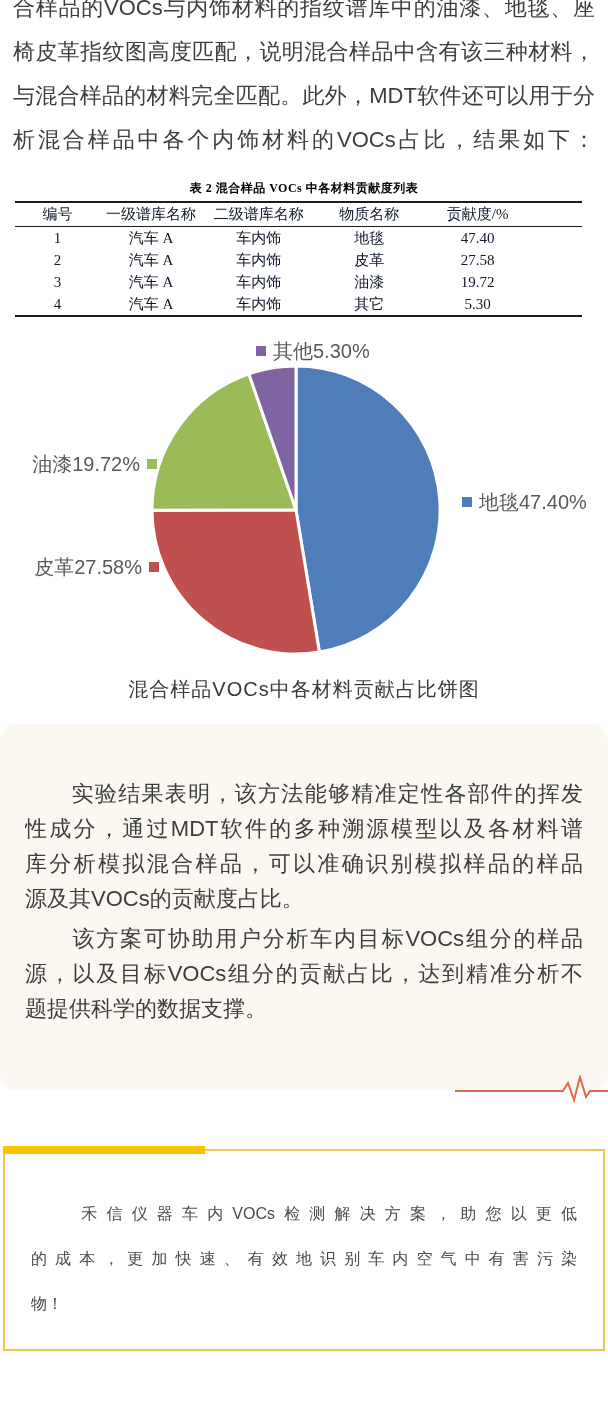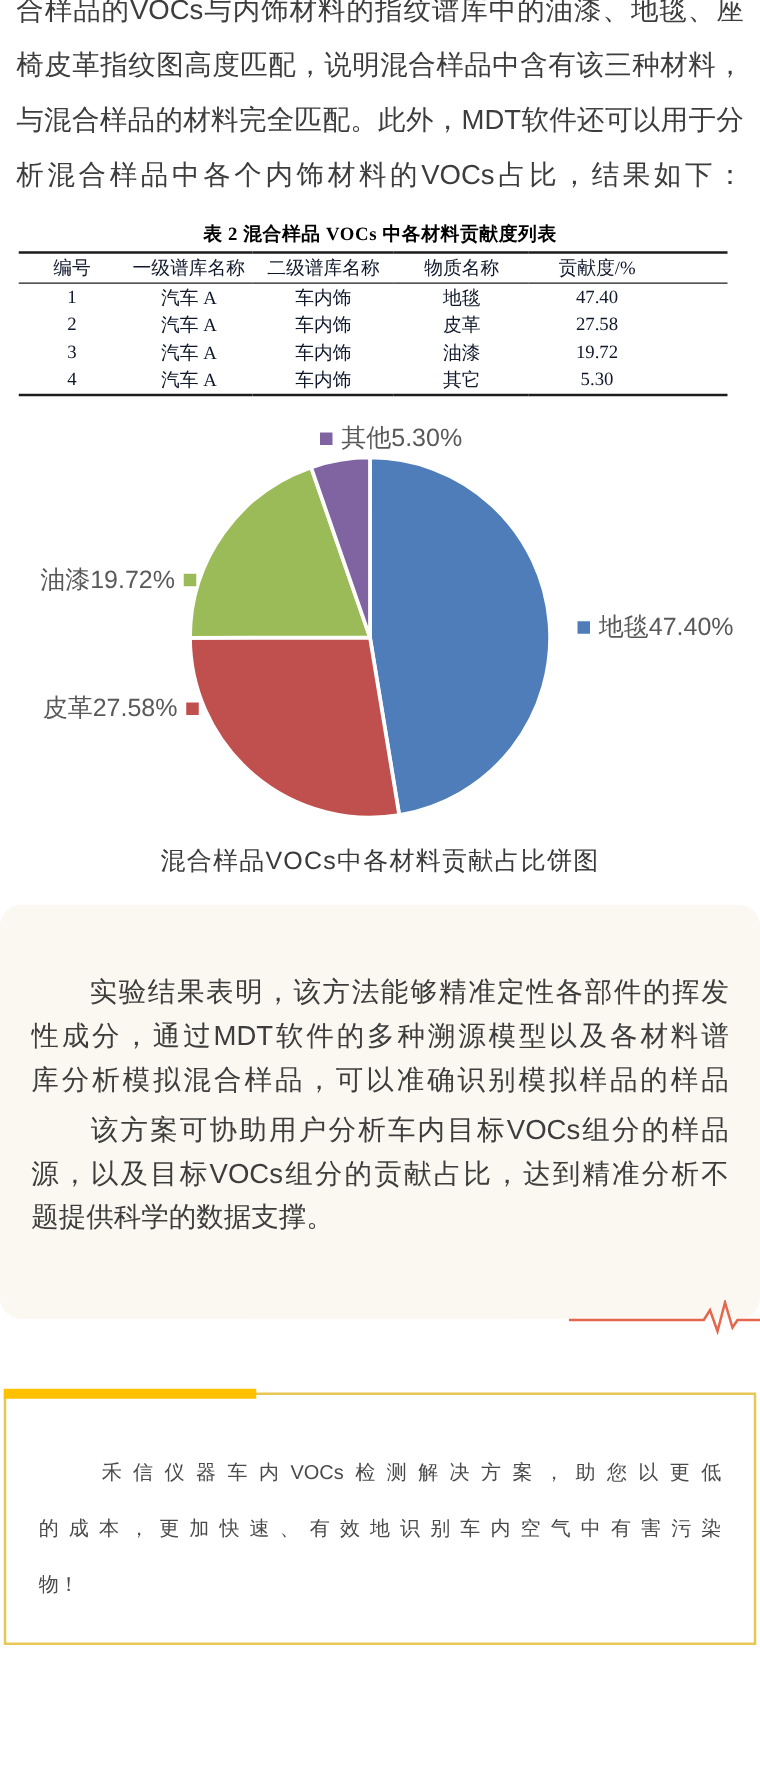--- a/index.html
+++ b/index.html
@@ -12,21 +12,21 @@
   
   .jline{text-align:justify;text-align-last:justify;white-space:nowrap;overflow:hidden;}
   .jline.ll{text-align-last:left;}
 
   
   .intro{margin:-14px 13px 0 13px;font-size:22px;line-height:44px;color:#3d3d3d;}
 
   
   .tbl-wrap{margin-top:16px;}
   .tbl-title{font-family:"Liberation Serif","DejaVu Serif",serif;font-weight:bold;
-    font-size:15px;line-height:20px;text-align:center;color:#000;margin-bottom:3px;letter-spacing:.5px;}
+    font-size:12px;line-height:20px;text-align:center;color:#000;margin-bottom:3px;letter-spacing:.5px;}
   table.data{width:567px;margin-left:15px;border-collapse:collapse;
     font-family:"Liberation Serif","DejaVu Serif",serif;font-size:15px;color:#0f172a;
     border-top:2px solid #1c1c1c;border-bottom:2px solid #1c1c1c;}
   table.data th{font-weight:normal;height:23px;border-bottom:1.5px solid #1c1c1c;}
   table.data td{height:22px;}
   table.data th,table.data td{text-align:center;padding:0;}
   table.data th:nth-child(1),table.data td:nth-child(1){width:15%;}
   table.data th:nth-child(2),table.data td:nth-child(2){width:18%;}
   table.data th:nth-child(3),table.data td:nth-child(3){width:20%;}
   table.data th:nth-child(4),table.data td:nth-child(4){width:19%;}
@@ -146,20 +146,21 @@
     </div>
   </div>
 
   <div class="caption">混合样品VOCs中各材料贡献占比饼图</div>
 
   <div class="summary" style="background: rgb(250, 248, 241);">
     <div class="para">
         <div class="jline">　　实验结果表明，该方法能够精准定性各部件的挥发</div>
         <div class="jline">性成分，通过MDT软件的多种溯源模型以及各材料谱</div>
         <div class="jline">库分析模拟混合样品，可以准确识别模拟样品的样品</div>
+        <div class="jline ll">源及其VOCs的贡献度占比。</div>
       </div>
     <div class="para">
         <div class="jline">　　该方案可协助用户分析车内目标VOCs组分的样品</div>
         <div class="jline">源，以及目标VOCs组分的贡献占比，达到精准分析不</div>
         <div class="jline ll">题提供科学的数据支撑。</div>
       </div>
     <svg class="ecg" width="153" height="30" viewBox="0 0 153 30">
       <polyline id="ecg-line" points="0,16 108,16 113,8 119,25 125,2 131,22 135,16 153,16" fill="none" stroke="#e4664d" stroke-width="2"></polyline>
     </svg>
   </div>

